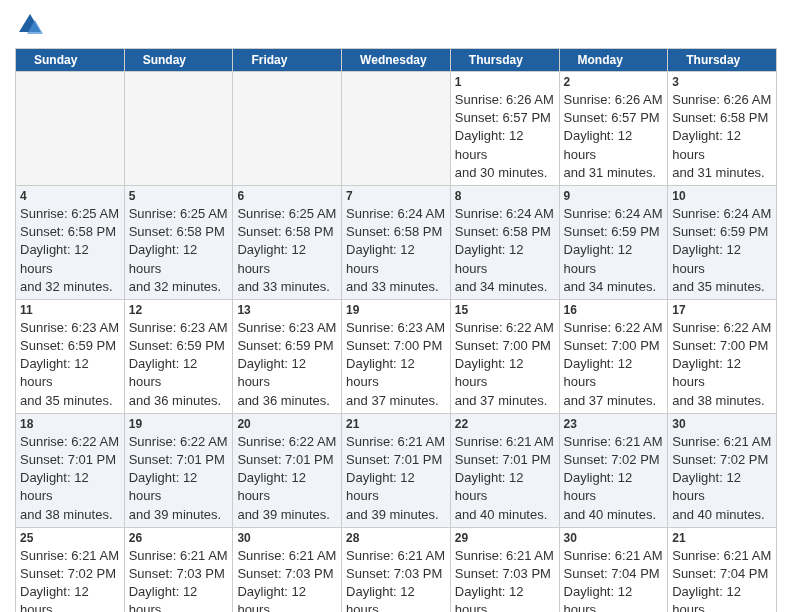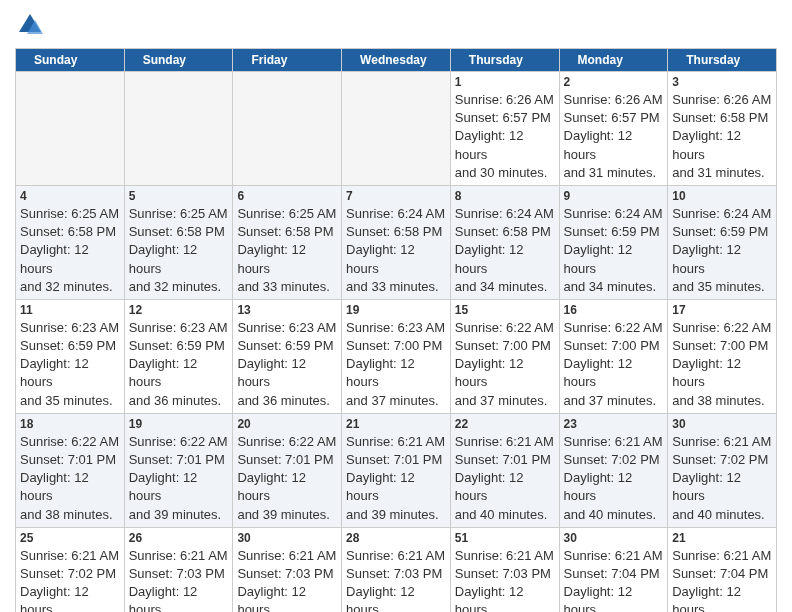--- a/index.html
+++ b/index.html
@@ -334,21 +334,21 @@
 and 41 minutes.</div>
           </td>
           <td>
             <div class="day-num">28</div>
             <div class="day-info" style="white-space: pre-line;">Sunrise: 6:21 AM
 Sunset: 7:03 PM
 Daylight: 12 hours
 and 42 minutes.</div>
           </td>
           <td>
-            <div class="day-num">51</div>
+            <div class="day-num">29</div>
             <div class="day-info" style="white-space: pre-line;">Sunrise: 6:21 AM
 Sunset: 7:03 PM
 Daylight: 12 hours
 and 42 minutes.</div>
           </td>
           <td>
             <div class="day-num">30</div>
             <div class="day-info" style="white-space: pre-line;">Sunrise: 6:21 AM
 Sunset: 7:04 PM
 Daylight: 12 hours

